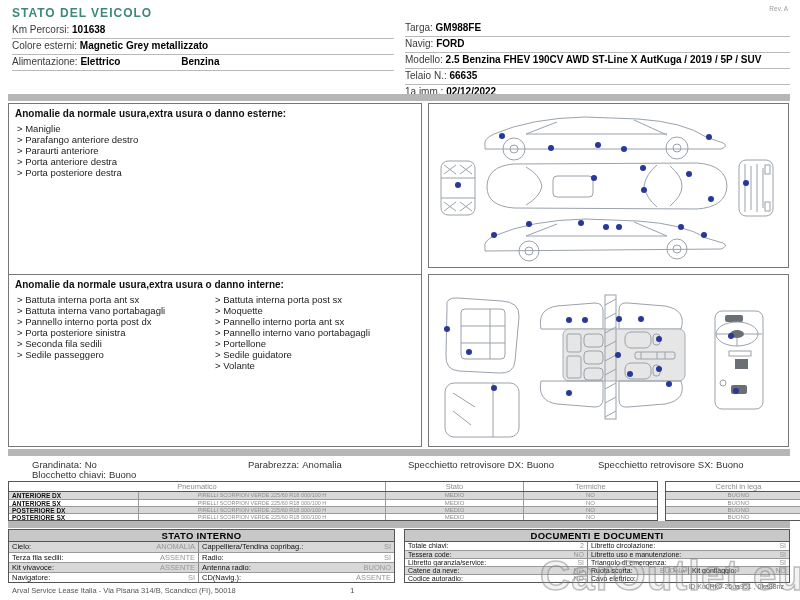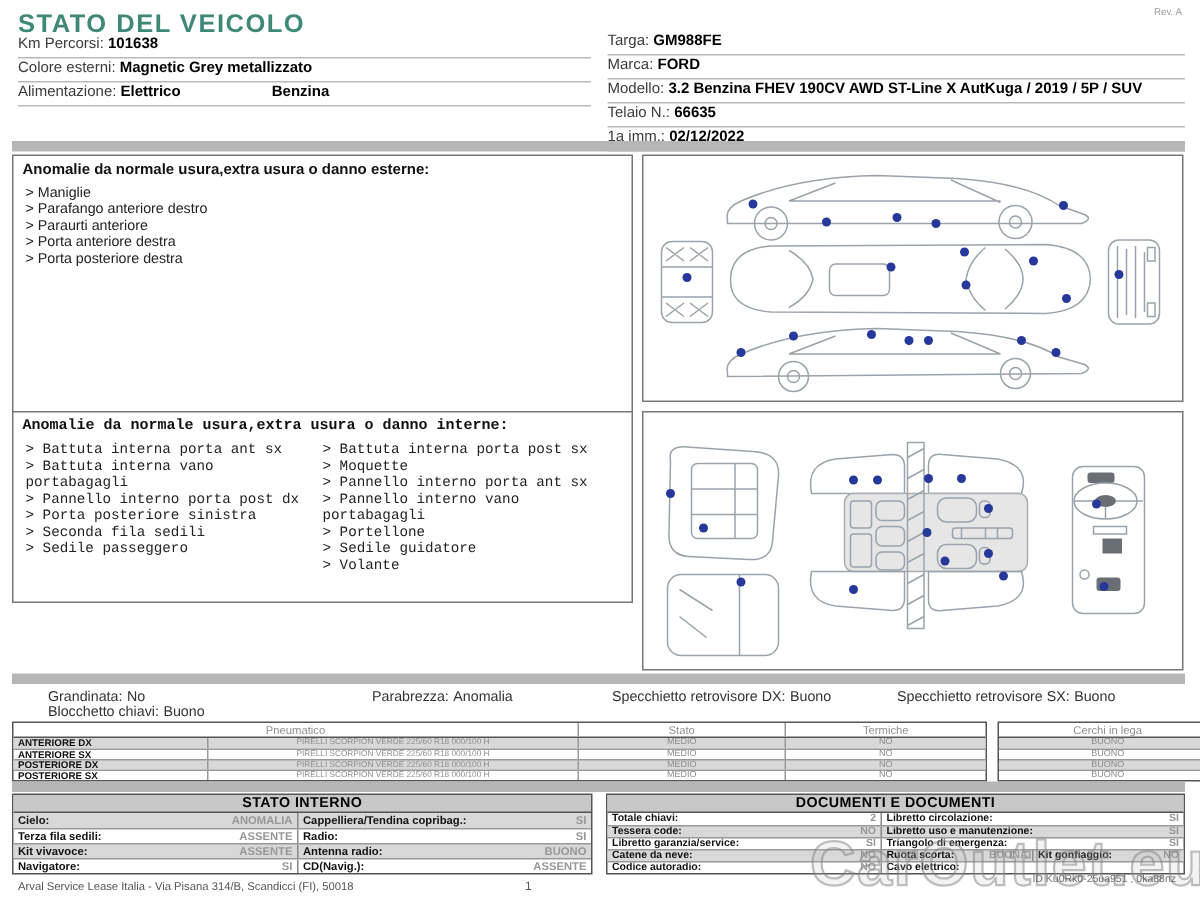--- a/index.html
+++ b/index.html
@@ -4,39 +4,39 @@
 <style>
   * { box-sizing: border-box; margin: 0; padding: 0; }
   html,body { background:#fff; }
   .page {
     position: relative; width: 800px; height: 600px; background: #fff;
     font-family: "Liberation Sans", sans-serif; overflow: hidden; color:#222;
   }
   .abs { position: absolute; }
 
   
-  .title { left:12px; top:6px; font-size:17px; font-weight:bold; color:#3f8878; letter-spacing:1px; }
+  .title { left:12px; top:6px; font-size:12px; font-weight:bold; color:#3f8878; letter-spacing:1px; }
   .rev { right:12px; top:5px; font-size:6.5px; color:#9a9a9a; }
 
   .info { font-size:10px; color:#3a3a3a; }
   .info-left  { left:12px; top:23px; width:382px; }
   .info-right { left:405px; top:21px; width:385px; }
   .info-row { border-bottom:1px solid #b9b9b9; padding:1px 0 2px 0; line-height:12px; }
   .info-row .val { font-weight:bold; color:#000; }
   .info-row .val2 { font-weight:bold; color:#000; margin-left:58px; }
 
   
   .bar { left:8px; width:782px; height:7px; background:#b6b6b6; }
   .bar1 { top:94px; } .barmid { top:449px; } .bar2 { top:521px; }
 
   
   .box { border:1px solid #777; background:#fff; }
   .ext-text { left:8px;   top:103px; width:414px; height:207px; }
   .ext-diag { left:428px; top:103px; width:361px; height:165px; }
-  .int-text { left:8px;   top:274px; width:414px; height:128px;font-family:Liberation Mono, monospace; }
+  .int-text { left:8px;   top:274px; width:414px; height:173px; }
   .int-diag { left:428px; top:274px; width:361px; height:173px; }
   .box-title { font-size:10px; font-weight:bold; color:#111; padding:4px 6px 2px 6px; }
   .cols { display:flex; padding:2px 8px 0 8px; }
   .col { width:50%; font-size:9.5px; line-height:11px; color:#222; padding-right:8px; }
 
   
   .art path, .art rect, .art circle, .art ellipse { fill:none; stroke:#9aa2ac; stroke-width:1; }
   .art .fill-floor { fill:#e6e6e6; stroke:#a9aeb5; }
   .art .fill-dark { fill:#6a6f76; stroke:none; }
   .dot { fill:#27389b !important; stroke:none !important; }
@@ -63,21 +63,21 @@
   .c3 { flex:1; text-align:center; }
   .cerchi-row { display:block; text-align:center; }
   .shade { background:#d8d8d8; }
 
   
   .tbl { border:1px solid #555; background:#fff; }
   .stato { left:8px;   top:529px; width:387px; }
   .docs  { left:404px; top:529px; width:386px; }
   .tbl-header { height:12px; line-height:12px; background:#c8c8c8; border-bottom:1px solid #555;
                 font-size:9.5px; font-weight:bold; text-align:center; color:#000; letter-spacing:.3px; }
-  .b-row { display:flex;font-weight:bold; }
+  .b-row { display:flex; }
   .b-row + .b-row { border-top:1px solid #999; }
   .stato .b-row { height:10px; line-height:9px; font-size:7.5px; }
   .docs  .b-row { height:8px;  line-height:7px; font-size:7px; }
   .b-cell { display:flex; flex:1; padding:0 3px; border-right:1px solid #888; overflow:hidden; white-space:nowrap; }
   .b-cell:last-child { border-right:none; }
   .stato .b-first { flex:0 0 190px; } .docs .b-first { flex:0 0 183px; }
   .b-lab { color:#111; } .b-val { margin-left:auto; color:#979797; padding-left:4px; }
 
   
   .addr { left:12px; top:586px; font-size:7.5px; color:#555; }
@@ -111,26 +111,26 @@
       <span class="val2">Benzina</span>
     </div>
   </div>
 
   <div class="abs info info-right">
     <div class="info-row">
       <span>Targa:</span>
       <span class="val">GM988FE</span>
     </div>
     <div class="info-row">
-      <span>Marca:</span>
+      <span>Navig:</span>
       <span class="val">FORD</span>
     </div>
     <div class="info-row">
       <span>Modello:</span>
-      <span class="val">3.2 Benzina FHEV 190CV AWD ST-Line X AutKuga / 2019 / 5P / SUV</span>
+      <span class="val">2.5 Benzina FHEV 190CV AWD ST-Line X AutKuga / 2019 / 5P / SUV</span>
     </div>
     <div class="info-row">
       <span>Telaio N.:</span>
       <span class="val">66635</span>
     </div>
     <div class="info-row">
       <span>1a imm.:</span>
       <span class="val">02/12/2022</span>
     </div>
   </div>

